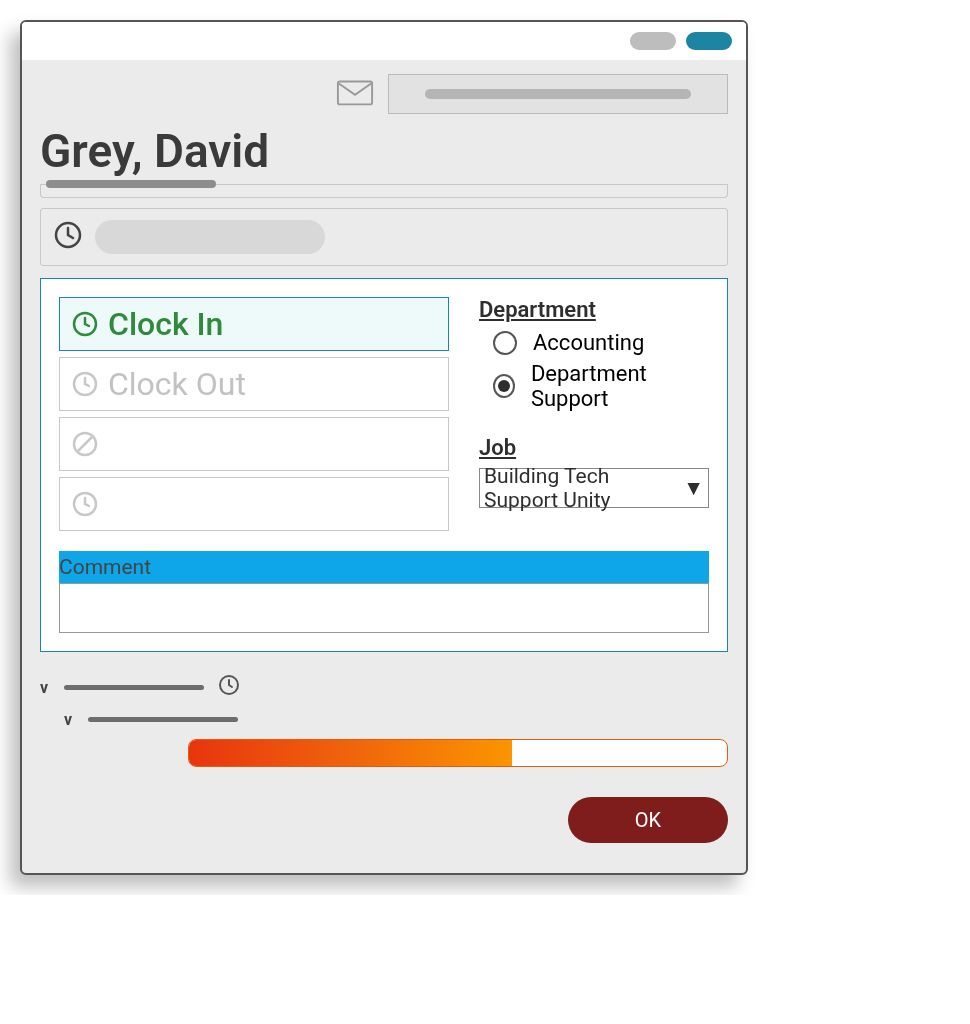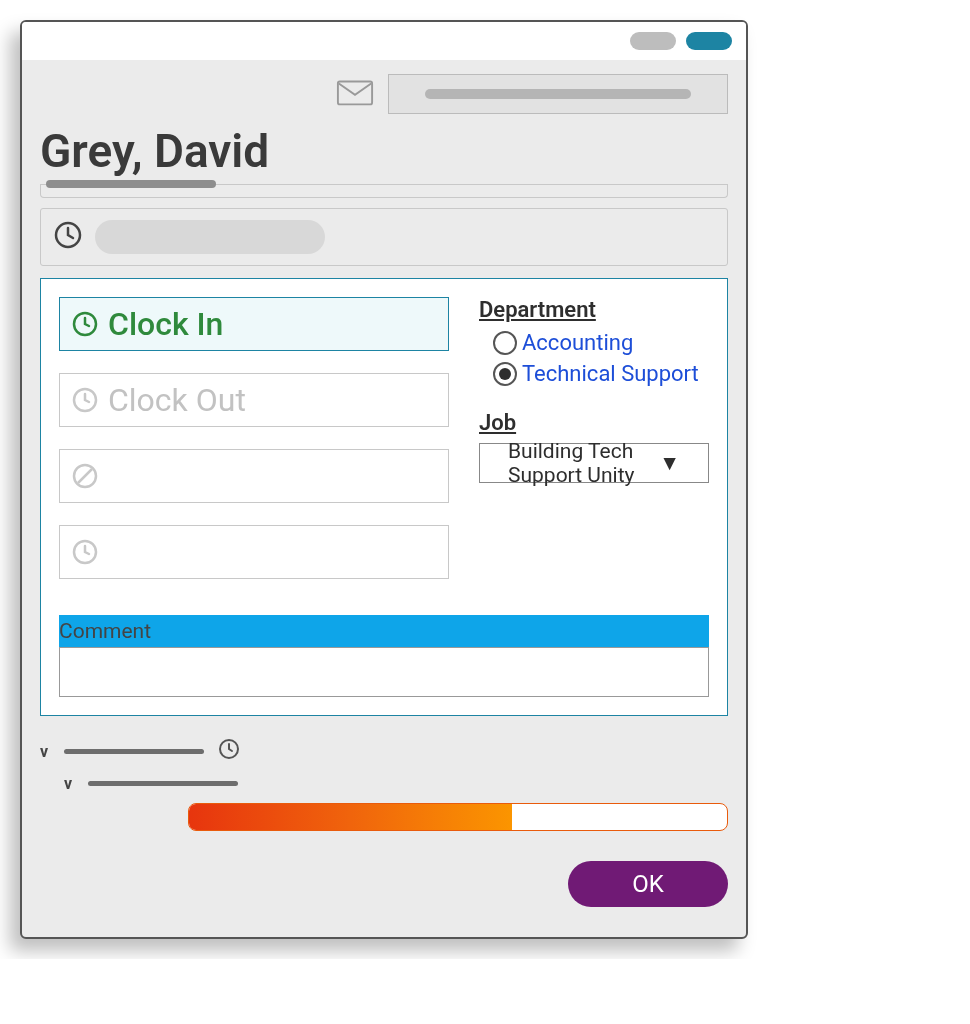--- a/index.html
+++ b/index.html
@@ -118,21 +118,21 @@
     gap: 30px;
   }
   .left-col { flex: 0 0 390px; }
   .right-col { flex: 1; }
   .action-btn {
     border: 1.5px solid #c8c8c8;
     height: 54px;
     display: flex;
     align-items: center;
     padding: 0 10px;
-    margin-bottom: 22px;
+    margin-bottom: 6px;
     font-size: 32px;
     gap: 8px;
   }
   .action-btn.active {
     border-color: #1d84a3;
     background: #eef9fa;
     color: #2f8a3c;
     font-weight: 500;
   }
   .action-btn.disabled {
@@ -143,23 +143,23 @@
   .section-label {
     font-size: 22px;
     font-weight: 600;
     color: #2e2e2e;
     margin-bottom: 8px;
     text-decoration: underline;
   }
   .radio-row {
     display: flex;
     align-items: center;
-    gap: 5px;
+    gap: 16px;
     font-size: 22px;
-    color: #1d4ed8;
+    color: #000000;
     margin-bottom: 6px;
     padding-left: 14px;
   }
   .radio-circle {
     width: 24px; height: 24px;
     border: 2.5px solid #555;
     border-radius: 50%;
     display: flex; align-items: center; justify-content: center;
   }
   .radio-circle.selected::after {
@@ -167,21 +167,21 @@
     width: 12px; height: 12px;
     background: #2e2e2e;
     border-radius: 50%;
   }
   .job-select {
     border: 1.5px solid #888;
     height: 40px;
     display: flex;
     align-items: center;
     justify-content: space-between;
-    padding: 0 28px;
+    padding: 0 4px;
     font-size: 21px;
     color: #2e2e2e;
   }
   .comment-block { margin-top: 14px; }
   .comment-label {
     background: #0ea5e9;
     font-size: 21px;
     color: #444;
     padding: 4px 0;
   }
@@ -231,23 +231,23 @@
   }
   .buttons {
     display: flex;
     justify-content: flex-end;
     gap: 20px;
     margin: 30px 18px 0 18px;
   }
   .btn {
     width: 160px;
     height: 46px;
-    background: #701a75;
+    background: #7f1d1d;
     color: #fff;
-    font-size: 24px;
+    font-size: 20px;
     border-radius: 23px;
     display: flex;
     align-items: center;
     justify-content: center;
     cursor: pointer;
   }
 </style>
 </head>
 <body>
 
@@ -332,21 +332,21 @@
 
       <div class="right-col">
         <div class="section-label">Department</div>
 
         <div class="radio-row">
           <div class="radio-circle"></div>
           <span>Accounting</span>
         </div>
         <div class="radio-row">
           <div class="radio-circle selected"></div>
-          <span>Technical Support</span>
+          <span>Department Support</span>
         </div>
 
         <div style="height:18px"></div>
 
         <div class="section-label">Job</div>
         <div class="job-select">
           <span>Building Tech Support Unity</span>
           <span>▼</span>
         </div>
       </div>

